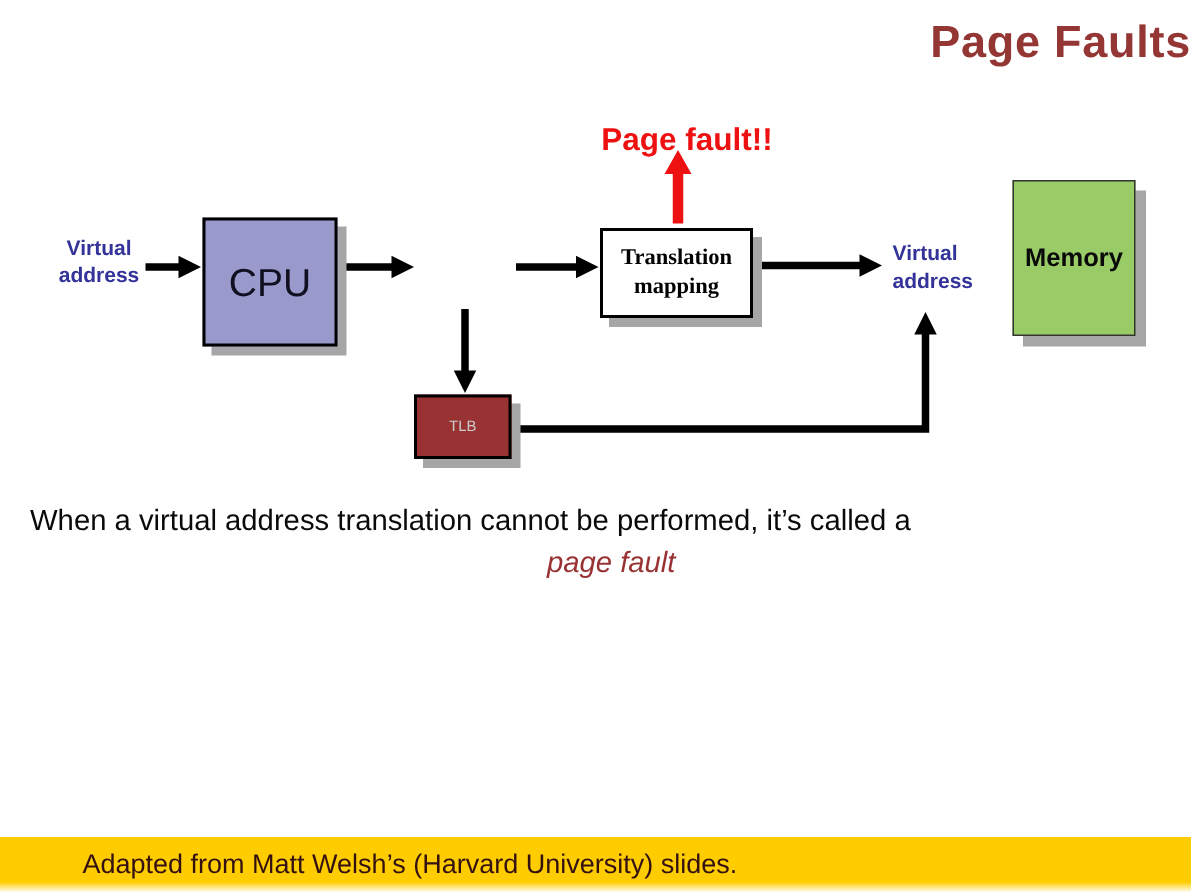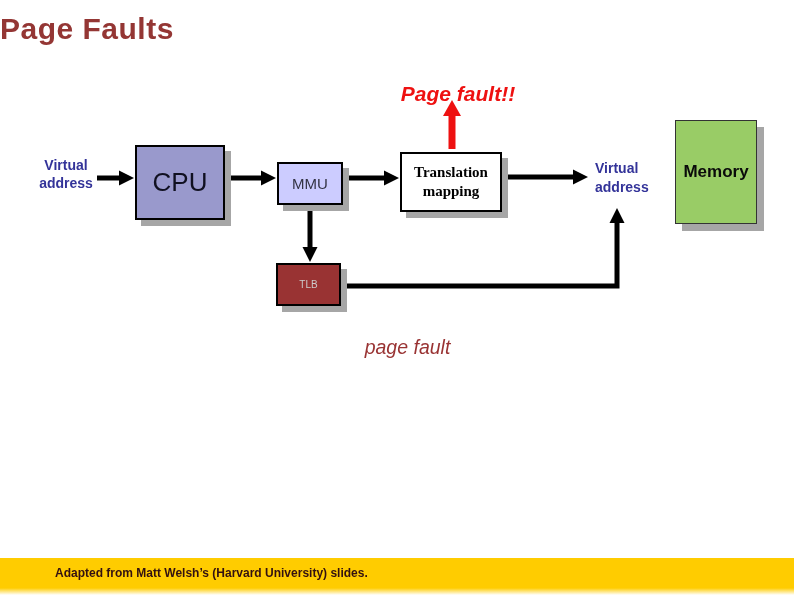--- a/index.html
+++ b/index.html
@@ -2,38 +2,38 @@
 <html style="--background: #ffffff; --title-color: #943634; --callout-red: #ee1111; --label-blue: #333399; --body-text: #0a0a0a; --body-accent: #993333; --cpu-fill: #9999cc; --cpu-text: #101020; --mmu-fill: #ccccff; --mmu-text: #333344; --translation-fill: #ffffff; --translation-text: #000000; --tlb-fill: #993333; --tlb-text: #cccccc; --memory-fill: #99cc66; --memory-text: #0a0a0a; --footer-bg: #ffcc00; --footer-text: #331111; --arrow-black: #000000; --shadow-gray: #a6a6a6;"><head>
 <meta charset="utf-8">
 <style>
   html,body{margin:0;padding:0;background:#fff;}
   .slide{
     position:relative;width:794px;height:595px;overflow:hidden;
     background:var(--background);
     font-family:"Liberation Sans",sans-serif;
   }
   .title{
-    position:absolute;top:12px;left:0;width:794px;text-align:left;
+    position:absolute;top:12px;left:0;width:794px;text-align:right;
     font-size:30px;font-weight:bold;letter-spacing:.5px;color:var(--title-color);
   }
   .callout{
     position:absolute;top:82px;left:393px;width:130px;text-align:center;
-    font-size:21px;font-weight:bold;font-style:italic;color:var(--callout-red);
+    font-size:21px;font-weight:bold;color:var(--callout-red);
   }
   .label-blue{
     position:absolute;color:var(--label-blue);font-weight:bold;
     font-size:14px;line-height:18px;text-align:center;
   }
   #virtual-label{left:22px;top:156px;width:88px;}
   #physical-label{left:595px;top:159px;width:84px;text-align:left;line-height:19px;}
   .box{
     position:absolute;display:flex;align-items:center;justify-content:center;
     border:2px solid #000;box-shadow:6px 6px 0 var(--shadow-gray);box-sizing:border-box;
   }
-  #cpu-box{left:135px;top:145px;width:90px;height:75px;background:var(--cpu-fill);
+  #cpu-box{left:135px;top:145px;width:90px;height:86px;background:var(--cpu-fill);
     font-size:26px;color:var(--cpu-text);text-align:right;}
   #mmu-box{left:277px;top:162px;width:66px;height:43px;background:var(--mmu-fill);
     font-size:15px;color:var(--mmu-text);}
   #translation-box{left:400px;top:152px;width:102px;height:60px;background:var(--translation-fill);
     font-size:15px;font-weight:bold;line-height:19px;flex-direction:column;color:var(--translation-text);font-family:Liberation Serif, serif;}
   #tlb-box{left:276px;top:263px;width:65px;height:43px;background:var(--tlb-fill);
     font-size:10px;color:var(--tlb-text);}
   #memory-box{left:675px;top:120px;width:82px;height:104px;background:var(--memory-fill);
     border:1px solid #333;box-shadow:7px 7px 0 var(--shadow-gray);
     font-size:17px;font-weight:bold;color:var(--memory-text);}
@@ -46,21 +46,21 @@
     position:absolute;left:20px;top:333px;width:760px;
     font-size:19.5px;line-height:28px;color:var(--body-text);
   }
   .body-text .accent{
     display:block;margin-left:15px;font-style:italic;color:var(--body-accent);text-align:center;
   }
   .footer-bar{position:absolute;left:0;top:558px;width:794px;height:30px;background:var(--footer-bg);}
   .footer-fade{position:absolute;left:0;top:588px;width:794px;height:7px;
     background:linear-gradient(to bottom, var(--footer-bg), #ffffff);}
   .footer-text{
-    position:absolute;left:55px;top:566px;font-size:12px;font-weight:bold;
+    position:absolute;left:55px;top:566px;font-size:18px;font-weight:normal;
     color:var(--footer-text);
   }
 </style>
 </head>
 <body>
 
 <div class="slide">
 
   <div class="title">Page Faults</div>
 
@@ -99,43 +99,41 @@
 
   <div class="label-blue" id="virtual-label">
     <div>Virtual</div>
     <div>address</div>
   </div>
 
   <div class="box" id="cpu-box">
     <span>CPU</span>
   </div>
 
-  <div class="box" id="mmu-box">
-    <span>MMU</span>
-  </div>
 
   <div class="box" id="translation-box">
     <div>Translation</div>
     <div>mapping</div>
   </div>
 
   <div class="box" id="tlb-box">
     <span>TLB</span>
   </div>
 
   <div class="label-blue" id="physical-label">
     <div>Virtual</div>
     <div>address</div>
   </div>
 
   <div class="box" id="memory-box">
     <span>Memory</span>
   </div>
 
   <div class="body-text">
+    <span>When a virtual address translation cannot be performed, it’s called a</span>
     <span class="accent">page fault</span>
   </div>
 
   <div class="footer-bar"></div>
   <div class="footer-fade"></div>
   <div class="footer-text">Adapted from Matt Welsh’s (Harvard University) slides.</div>
 
 </div>
 
 </body></html>

